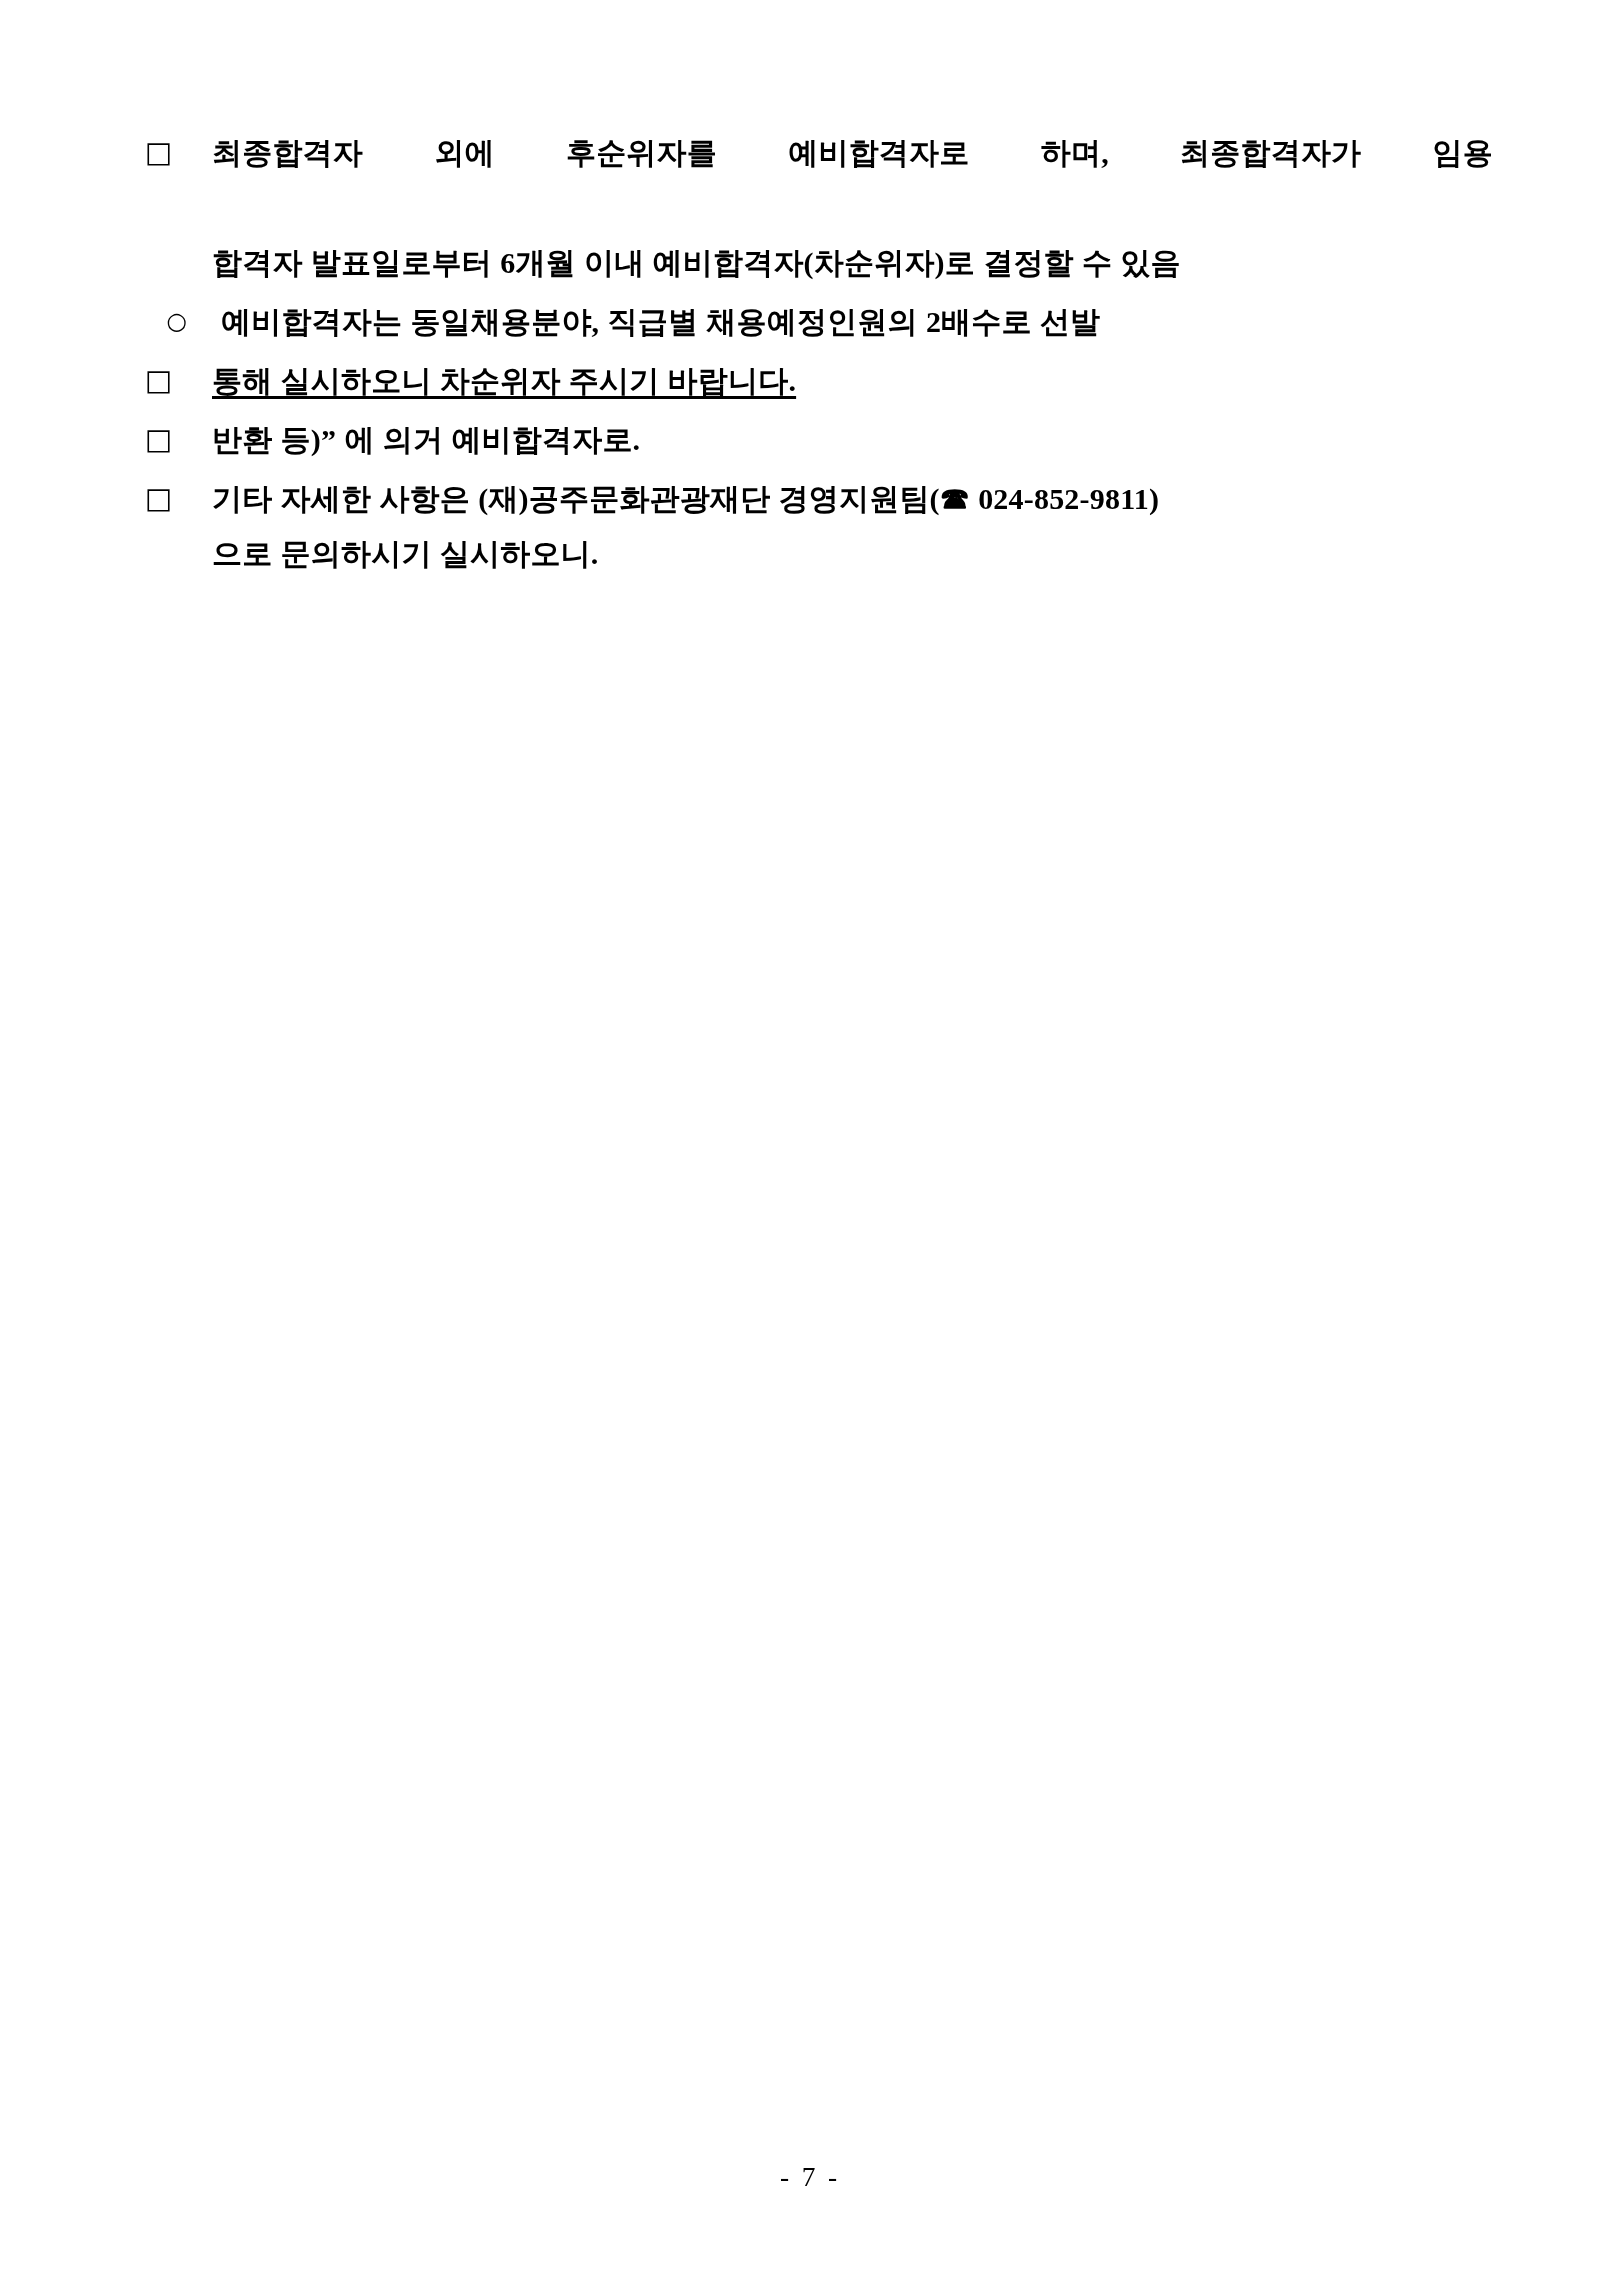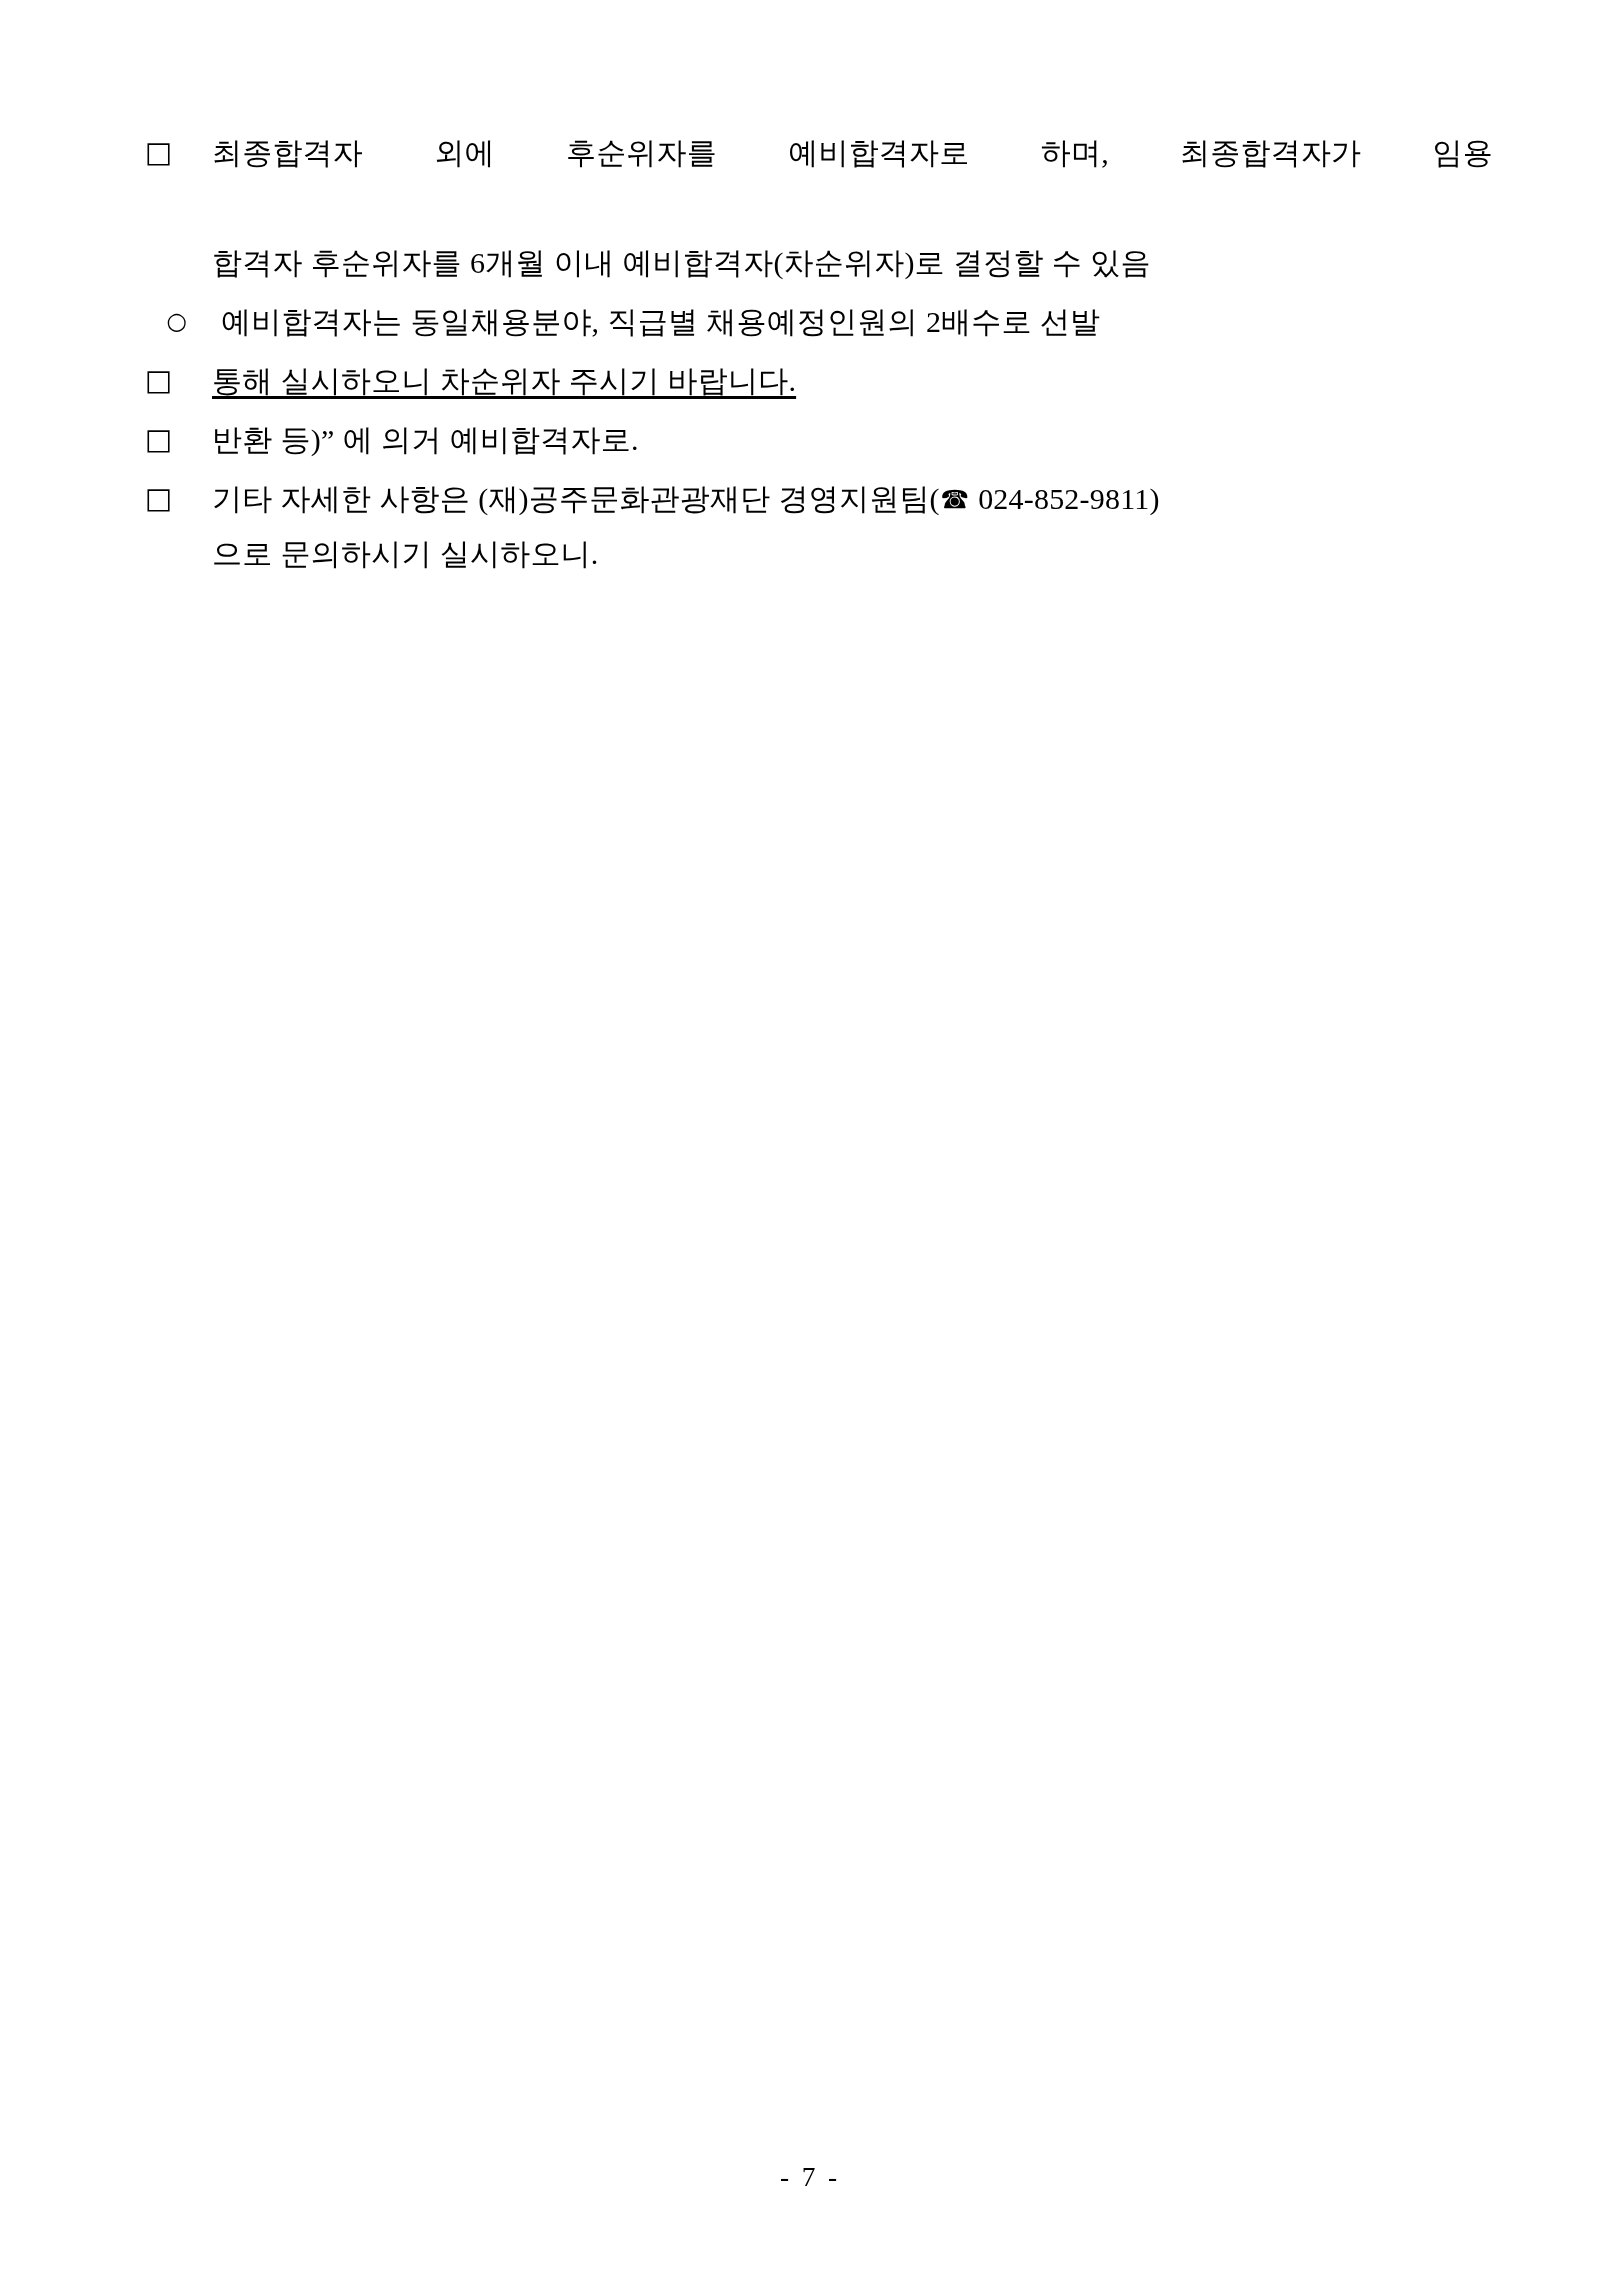--- a/index.html
+++ b/index.html
@@ -49,20 +49,21 @@
     font-size: 23.5px;
     left: 21.6px;
   }
   .para {
     font-size: 30px;
     line-height: 55px;
     text-align: justify;
     text-justify: inter-word;
     letter-spacing: 0.2px;
     word-spacing: 0.5px;
+    font-weight: bold;
   }
   
   .para .spread {
     display: block;
     text-align: justify;
   }
   .para .spread::after {
     content: "";
     display: inline-block;
     width: 100%;
@@ -88,21 +89,21 @@
 </head>
 <body>
 
 <div class="page">
   <div class="content">
 
     <div class="block">
       <span class="marker square">□</span>
       <div class="para">
         <span class="spread">최종합격자 외에 후순위자를 예비합격자로 하며, 최종합격자가 임용</span>
-        <span>합격자 후순위자를 6개월 이내 예비합격자(차순위자)로 결정할 수 있음</span>
+        <span>합격자 발표일로부터 6개월 이내 예비합격자(차순위자)로 결정할 수 있음</span>
       </div>
     </div>
 
     <div class="block sub">
       <span class="marker circle">○</span>
       <div class="para">
         <span>예비합격자는 동일채용분야, 직급별 채용예정인원의 2배수로 선발</span>
       </div>
     </div>
 

